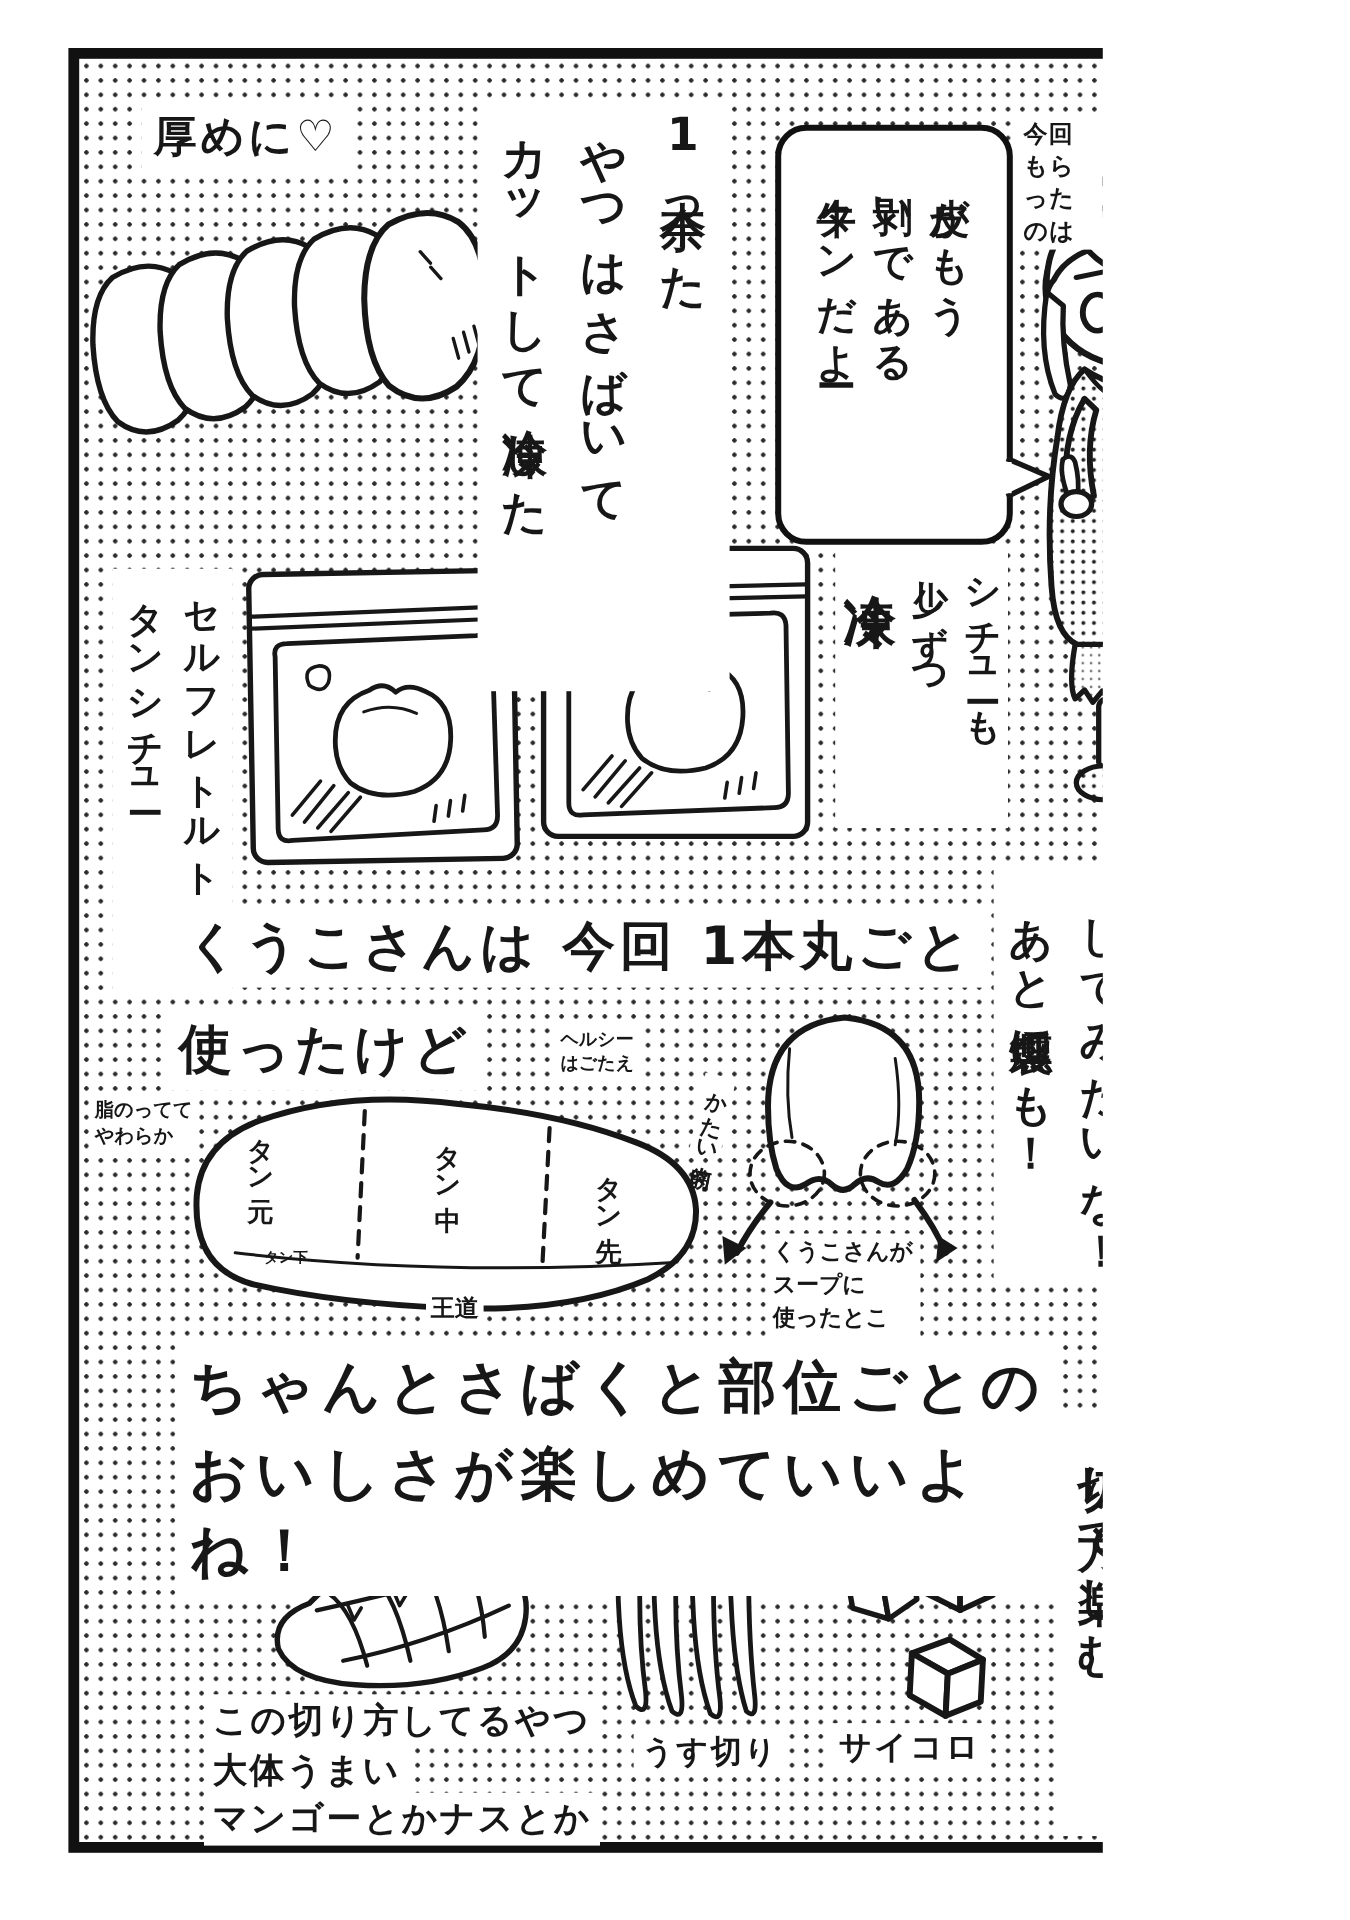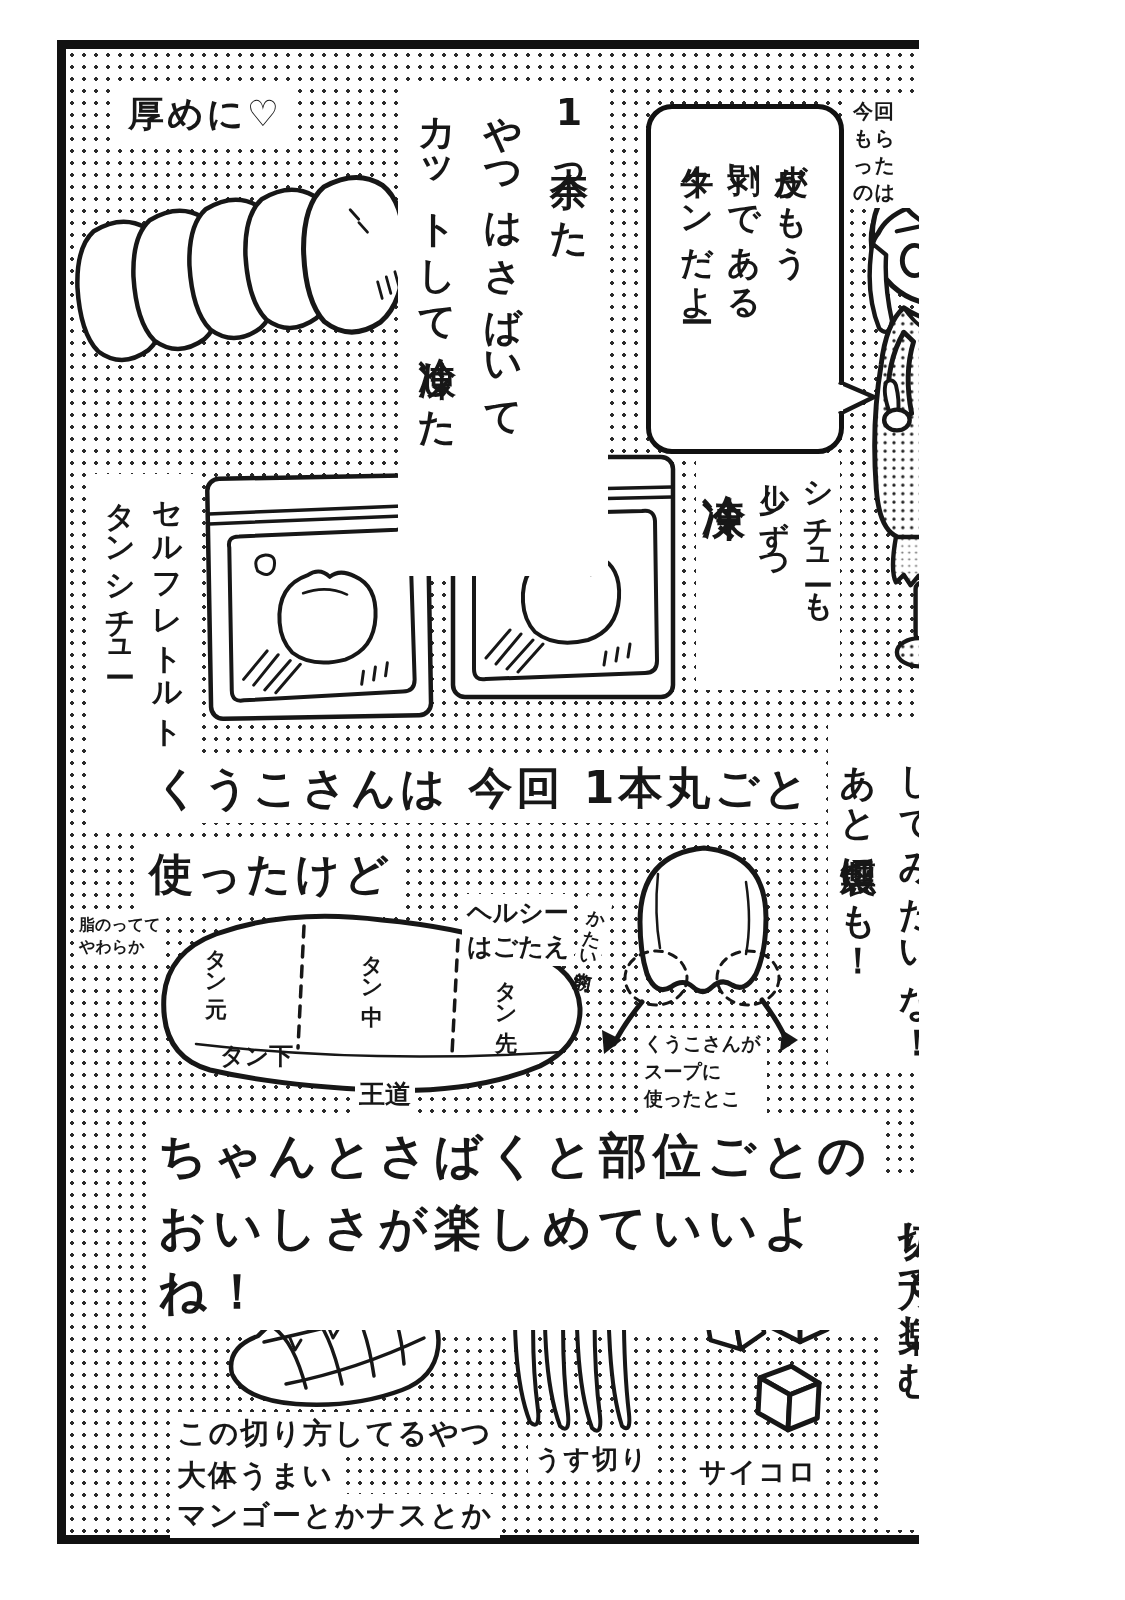--- a/index.html
+++ b/index.html
@@ -24,35 +24,35 @@
   #bubbletext{padding:30px 10px 0 0;height:300px;font-size:33px;line-height:47px;letter-spacing:3px;
               writing-mode:vertical-rl;text-orientation:upright;margin:0 auto;width:150px;}
   #retort{left:94px;top:474px;height:340px;font-size:30px;line-height:47px;padding:6px 3px;letter-spacing:2px;}
   #stewnote{left:696px;top:460px;height:230px;}
   #stewnote span{display:block;font-size:30px;line-height:44px;letter-spacing:2px;}
   #stewnote .big{font-size:44px;line-height:56px;}
   #vegnote{left:246px;top:684px;font-size:31px;letter-spacing:2px;padding:3px 7px;}
   #kuuko1{left:146px;top:754px;font-size:44px;letter-spacing:4px;padding:5px 9px;}
   #kuuko2{left:140px;top:840px;font-size:44px;letter-spacing:4px;padding:5px 9px;font-family:Liberation Serif, serif;}
   #fatty{left:74px;top:912px;font-size:16px;line-height:1.4;padding:2px 5px;}
-  #healthy{left:462px;top:854px;font-size:25px;line-height:1.35;padding:2px 5px;margin-top:40px;}
+  #healthy{left:462px;top:854px;font-size:15px;line-height:1.35;padding:2px 5px;}
   .tanlbl{font-size:22px;line-height:30px;padding:2px 1px;background:transparent;}
   #tanmoto{left:200px;top:930px;} #tannaka{left:356px;top:936px;} #tansaki{left:490px;top:962px;}
-  #tanshita{left:220px;top:1040px;font-size:24px;}
-  #odo{left:355px;top:1076px;font-size:26px;padding:1px 4px;}
+  #tanshita{left:220px;top:1040px;font-size:12px;}
+  #odo{left:355px;top:1076px;font-size:20px;padding:1px 4px;}
   #muscle{left:588px;top:894px;font-size:18px;line-height:24px;transform:rotate(12deg);transform-origin:top left;padding:2px 1px;}
   #soup{left:638px;top:1028px;font-size:19px;line-height:1.45;padding:2px 6px;}
   #wish{left:828px;top:724px;width:186px;height:348px;box-sizing:border-box;padding:16px 8px;
         font-size:36px;line-height:59px;letter-spacing:3px;}
   #msg1{left:146px;top:1118px;font-size:48px;letter-spacing:6px;padding:6px 12px;}
   #msg2{left:146px;top:1190px;font-size:48px;letter-spacing:6px;padding:6px 12px;}
   .cap{left:170px;font-size:29px;letter-spacing:2px;padding:2px 7px;}
   #cap1{top:1412px;} #cap2{top:1454px;} #cap3{top:1494px;}
   #usugiri{left:528px;top:1440px;font-size:26px;letter-spacing:2px;padding:2px 7px;}
-  #saikoro{left:692px;top:1436px;font-size:27px;letter-spacing:2px;padding:2px 7px;margin-top:16px;}
+  #saikoro{left:692px;top:1436px;font-size:27px;letter-spacing:2px;padding:2px 7px;}
   #variety{left:880px;top:1178px;width:136px;height:352px;box-sizing:border-box;padding:14px 6px;
            font-size:38px;line-height:62px;letter-spacing:2px;}
 </style>
 </head>
 <body>
 
 <div id="page">
 
   <div id="frame" class="abs"></div>
 

